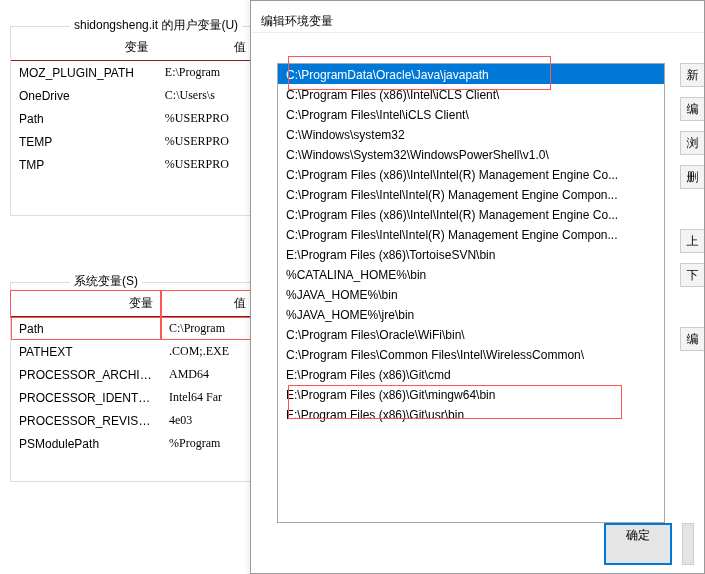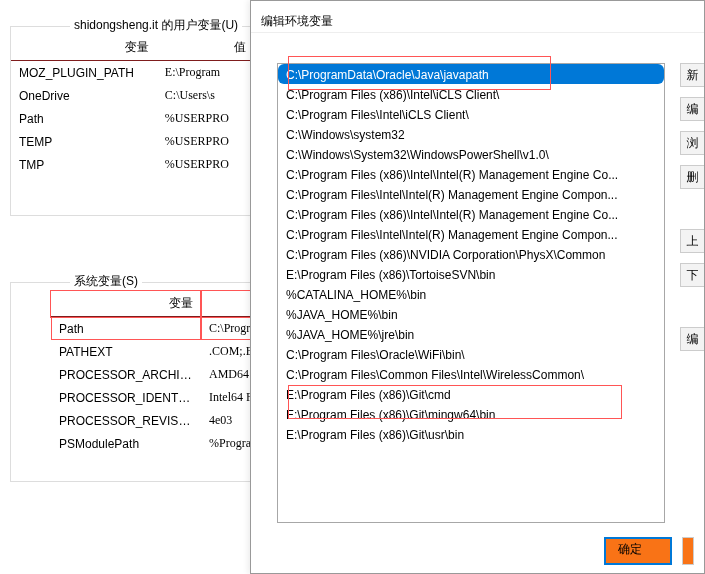--- a/index.html
+++ b/index.html
@@ -3,46 +3,46 @@
 <meta charset="utf-8">
 <style>
   * { box-sizing: border-box; font-family: "Microsoft YaHei", "Segoe UI", sans-serif; font-size: 12px; }
   body { margin: 0; background: #fff; width: 705px; height: 574px; overflow: hidden; position: relative; }
   
   
   .left-window { position: absolute; left: 0; top: 0; width: 265px; height: 574px; background: #fff; padding: 8px 10px; }
   .groupbox { border: 1px solid #ddd; position: relative; margin-top: 18px; }
   .groupbox-title { position: absolute; top: -10px; left: 19px; background: #fff; padding: 0 4px; margin-left: 40px; }
   .groupbox.user { height: 190px; }
-  .groupbox.sys { height: 200px; margin-top: 66px; padding-left: 40px; }
+  .groupbox.sys { height: 200px; margin-top: 66px; }
   .tbl { width: 100%; border-collapse: collapse; margin-top: 8px; }
   .tbl th { text-align: right; font-weight: normal; padding: 4px 8px; border-bottom: 1px solid #7f1d1d; white-space: nowrap; font-family: Liberation Mono, monospace; }
   .tbl td { padding: 4px 8px; white-space: nowrap; overflow: hidden; text-overflow: ellipsis; max-width: 0; }
   .tbl td.col1 { width: 60%; max-width: 150px; }
   .tbl td.col2 { width: 40%; max-width: 90px; font-family: Liberation Serif, serif; }
   .tbl tr.path-highlight td { outline: 1px solid #f55; outline-offset: -1px; }
   .tbl th.h-var { outline: 1px solid #f55; }
   .tbl th.h-val { outline: 1px solid #f55; }
   
   
   .right-dialog { position: absolute; left: 250px; top: 0; width: 455px; height: 574px; background: #fff; border: 1px solid #999; box-shadow: -2px 0 6px rgba(0,0,0,0.08); }
   .right-header { height: 32px; border-bottom: 1px solid #eee; padding: 12px 10px; }
   .right-body { position: relative; height: 540px; }
   .listbox { position: absolute; left: 26px; top: 30px; width: 388px; height: 460px; border: 1px solid #a7a7a7; background: #fff; overflow: hidden; }
-  .listbox-row { padding: 2px 8px; white-space: nowrap; overflow: hidden; text-overflow: ellipsis; line-height: 18px; height: 20px; border-radius: 6px; }
+  .listbox-row { padding: 2px 8px; white-space: nowrap; overflow: hidden; text-overflow: ellipsis; line-height: 18px; height: 20px; }
   .listbox-row.selected { background: #0078d7; color: #fff; }
   .red-annot1 { position: absolute; left: 37px; top: 23px; width: 263px; height: 34px; border: 1px solid #f55; pointer-events: none; }
   .red-annot2 { position: absolute; left: 37px; top: 352px; width: 334px; height: 34px; border: 1px solid #f55; pointer-events: none; }
   
   .btn-col { position: absolute; right: 0; top: 30px; width: 24px; display: flex; flex-direction: column; gap: 10px; }
   .btn-col .btn { height: 24px; border: 1px solid #ccc; background: #f3f3f3; text-align: center; line-height: 22px; border-right: none; overflow: hidden; }
   .btn-col .spacer { height: 20px; }
   
   .bottom-bar { position: absolute; bottom: 8px; right: 10px; display: flex; gap: 10px; }
-  .bottom-bar .btn { min-width: 68px; height: 28px; border: 1px solid #0078d7; background: #f97316; line-height: 22px; padding: 0 12px; }
+  .bottom-bar .btn { min-width: 68px; height: 42px; border: 1px solid #0078d7; background: #e5e5e5; text-align: center; line-height: 22px; padding: 0 12px; }
   .bottom-bar .btn.primary { border: 2px solid #0078d7; line-height: 20px; }
   .bottom-bar .btn.last { min-width: 12px; padding: 0 4px; border: 1px solid #ccc; }
   
   .top-strip { position: absolute; right: 0; top: 0; width: 80px; height: 14px; border-bottom: 1px solid #ccc; }
 </style>
 </head>
 <body>
 
 <div class="top-strip"></div>
 
@@ -126,21 +126,20 @@
     <div class="listbox" id="listbox">
         <div class="listbox-row selected">C:\ProgramData\Oracle\Java\javapath</div>
         <div class="listbox-row">C:\Program Files (x86)\Intel\iCLS Client\</div>
         <div class="listbox-row">C:\Program Files\Intel\iCLS Client\</div>
         <div class="listbox-row">C:\Windows\system32</div>
         <div class="listbox-row">C:\Windows\System32\WindowsPowerShell\v1.0\</div>
         <div class="listbox-row">C:\Program Files (x86)\Intel\Intel(R) Management Engine Co...</div>
         <div class="listbox-row">C:\Program Files\Intel\Intel(R) Management Engine Compon...</div>
         <div class="listbox-row">C:\Program Files (x86)\Intel\Intel(R) Management Engine Co...</div>
         <div class="listbox-row">C:\Program Files\Intel\Intel(R) Management Engine Compon...</div>
-        <div class="listbox-row">C:\Program Files (x86)\NVIDIA Corporation\PhysX\Common</div>
         <div class="listbox-row">E:\Program Files (x86)\TortoiseSVN\bin</div>
         <div class="listbox-row">%CATALINA_HOME%\bin</div>
         <div class="listbox-row">%JAVA_HOME%\bin</div>
         <div class="listbox-row">%JAVA_HOME%\jre\bin</div>
         <div class="listbox-row">C:\Program Files\Oracle\WiFi\bin\</div>
         <div class="listbox-row">C:\Program Files\Common Files\Intel\WirelessCommon\</div>
         <div class="listbox-row">E:\Program Files (x86)\Git\cmd</div>
         <div class="listbox-row">E:\Program Files (x86)\Git\mingw64\bin</div>
         <div class="listbox-row">E:\Program Files (x86)\Git\usr\bin</div>
       </div>

